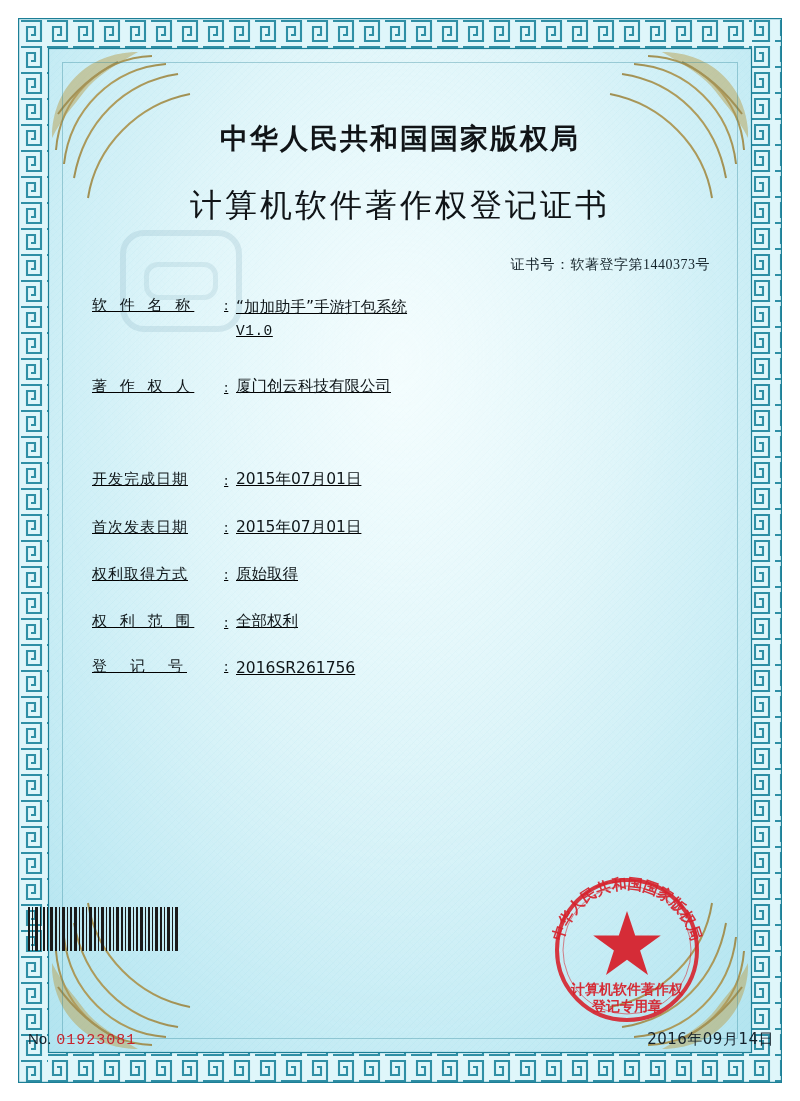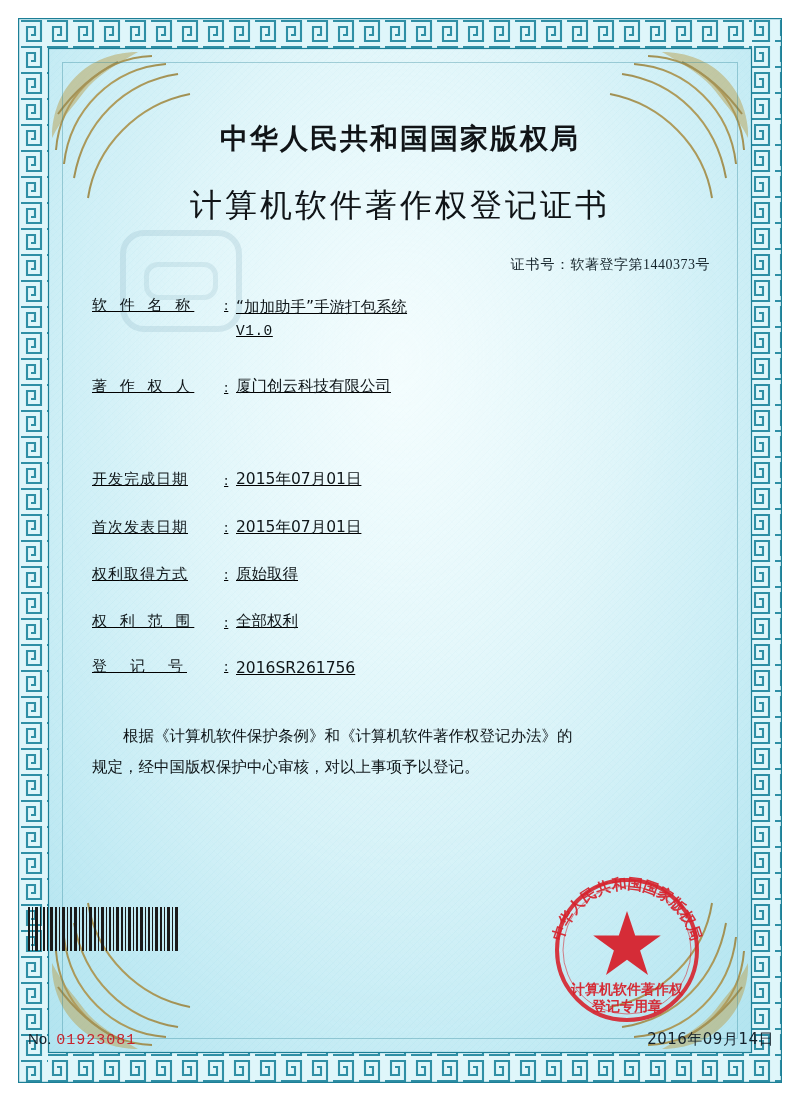--- a/index.html
+++ b/index.html
@@ -366,24 +366,20 @@
         <span class="field-value">全部权利</span>
       </div>
 
       <div class="field-row">
         <span class="field-label">登　记　号</span>
         <span class="field-colon">:</span>
         <span class="field-value">2016SR261756</span>
       </div>
     </div>
 
-    <div class="paragraph">
-      <span class="indent"></span><span>根据《计算机软件保护条例》和《计算机软件著作权登记办法》的</span><br>
-      <span>规定，经中国版权保护中心审核，对以上事项予以登记。</span>
-    </div>
   </div>
 
   <svg class="barcode" viewBox="0 0 150 44">
     <g fill="#1a1a1a">
       <rect x="0" y="0" width="2" height="44"></rect>
         <rect x="4" y="0" width="1" height="44"></rect>
       <rect x="7" y="0" width="3" height="44"></rect>
         <rect x="12" y="0" width="1" height="44"></rect>
       <rect x="15" y="0" width="2" height="44"></rect>
         <rect x="19" y="0" width="1" height="44"></rect>

